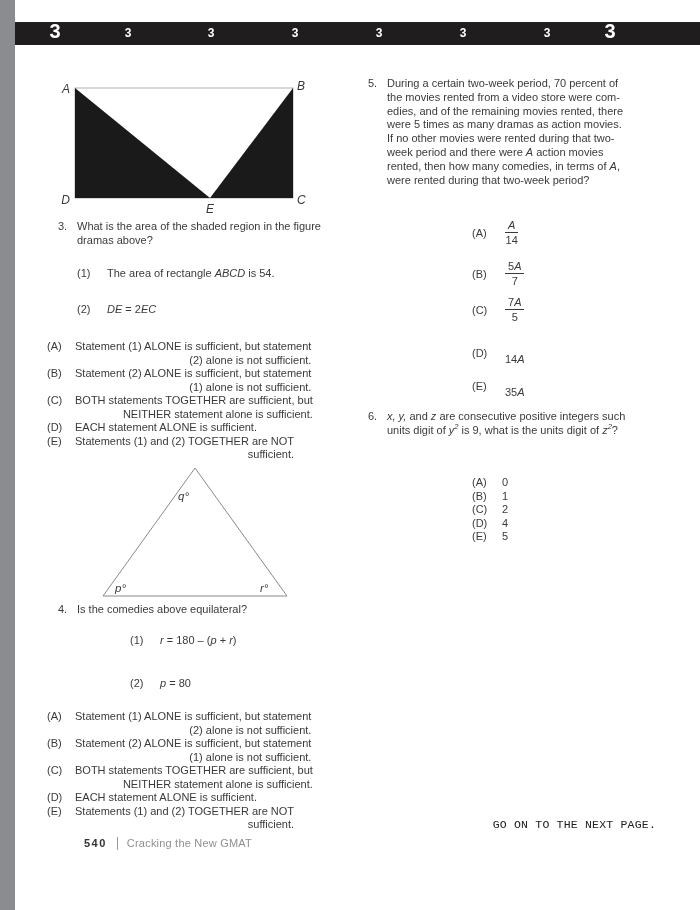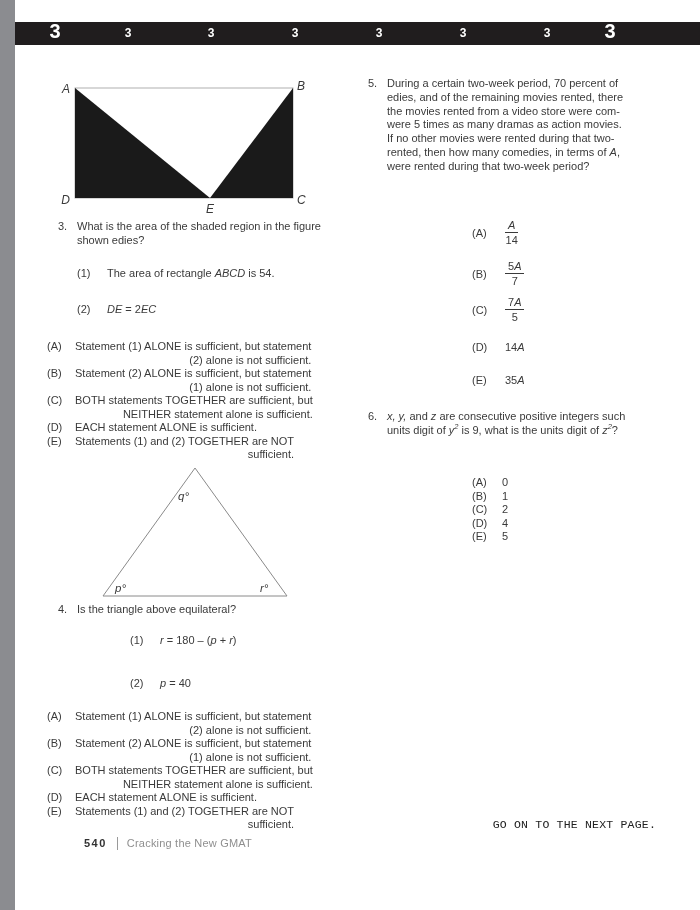--- a/index.html
+++ b/index.html
@@ -39,21 +39,21 @@
   .ds-letter{width:28px;flex:none;}
   .ds-line{display:block;white-space:nowrap;}
   .ds-line2{padding-left:13px;text-align:right;}
 
   
   .frac-row{display:flex;align-items:center;}
   .mc-letter{width:33px;flex:none;font-size:11px;}
   .frac{display:inline-block;text-align:center;font-size:11px;}
   .frac .num{display:block;padding:0 3px 1px;border-bottom:1px solid #3a3a3a;}
   .frac .den{display:block;padding-top:1px;}
-  .plain-val{font-size:11px;}
+  .plain-val{font-size:11px;margin-top:12px;}
 
   
   .mc-row{display:flex;font-size:11px;line-height:13.6px;}
   .mc-letter6{width:30px;flex:none;}
 
   
   svg text{font-family:"Liberation Sans", sans-serif;font-style:italic;fill:#3a3a3a;}
 
   
   #go-on{left:400px;top:818px;width:256px;text-align:right;font-size:11.5px;color:#222;letter-spacing:.2px;font-family:Liberation Mono, monospace;}
@@ -88,21 +88,21 @@
     <text x="15" y="128" text-anchor="end" font-size="12">D</text>
     <text x="242" y="128" text-anchor="start" font-size="12">C</text>
     <text x="155" y="137" text-anchor="middle" font-size="12">E</text>
   </svg>
 </div>
 
 <div class="abs t q-row" style="left:58px;top:220px;">
   <span class="q-num">3.</span>
   <span>
     <span class="ds-line">What is the area of the shaded region in the figure</span>
-    <span class="ds-line">shown edies?</span>
+    <span class="ds-line">dramas above?</span>
   </span>
 </div>
 
 <div class="abs t st-row nowrap" style="left:77px;top:267px;">
   <span class="st-label">(1)</span>
   <span><span>The area of rectangle </span><span class="sg-i">ABCD</span><span> is 54.</span></span>
 </div>
 <div class="abs t st-row nowrap" style="left:77px;top:303px;">
   <span class="st-label">(2)</span>
   <span><span class="sg-i">DE</span><span> = 2</span><span class="sg-i">EC</span></span>
@@ -149,30 +149,30 @@
   <svg width="210" height="140" viewBox="0 0 210 140">
     <polygon points="105,6 13,134 197,134" fill="none" stroke="#8a8a8a" stroke-width="1"></polygon>
     <text x="88" y="38" font-size="11.5">q°</text>
     <text x="25" y="130" font-size="11.5">p°</text>
     <text x="170" y="130" font-size="11.5">r°</text>
   </svg>
 </div>
 
 <div class="abs t q-row nowrap" style="left:58px;top:603px;">
   <span class="q-num">4.</span>
-  <span>Is the triangle above equilateral?</span>
+  <span>Is the comedies above equilateral?</span>
 </div>
 
 <div class="abs t st-row nowrap" style="left:130px;top:634px;">
   <span class="st-label">(1)</span>
   <span><span class="sg-i">r</span><span> = 180 – (</span><span class="sg-i">p</span><span> + </span><span class="sg-i">r</span><span>)</span></span>
 </div>
 <div class="abs t st-row nowrap" style="left:130px;top:677px;">
   <span class="st-label">(2)</span>
-  <span><span class="sg-i">p</span><span> = 40</span></span>
+  <span><span class="sg-i">p</span><span> = 80</span></span>
 </div>
 
 <div class="abs" style="left:47px;top:710px;">
   <div class="ds-row">
     <span class="ds-letter">(A)</span>
     <span>
         <span class="ds-line">Statement (1) ALONE is sufficient, but statement</span>
         <span class="ds-line ds-line2">(2) alone is not sufficient.</span>
       </span>
   </div>
@@ -202,24 +202,25 @@
         <span class="ds-line">Statements (1) and (2) TOGETHER are NOT</span>
         <span class="ds-line ds-line2">sufficient.</span>
       </span>
   </div>
 </div>
 
 <div class="abs t q-row" style="left:368px;top:77px;line-height:13.8px;">
   <span class="q-num">5.</span>
   <span>
     <span class="ds-line"><span>During a certain two-week period, 70 percent of</span></span>
+    <span class="ds-line"><span>the movies rented from a video store were com-</span></span>
     <span class="ds-line"><span>edies, and of the remaining movies rented, there</span></span>
-    <span class="ds-line"><span>the movies rented from a video store were com-</span></span>
     <span class="ds-line"><span>were 5 times as many dramas as action movies.</span></span>
     <span class="ds-line"><span>If no other movies were rented during that two-</span></span>
+    <span class="ds-line"><span>week period and there were </span><span class="sg-i">A</span><span> action movies</span></span>
     <span class="ds-line"><span>rented, then how many comedies, in terms of </span><span class="sg-i">A</span><span>,</span></span>
     <span class="ds-line"><span>were rented during that two-week period?</span></span>
   </span>
 </div>
 
 <div class="abs frac-row" style="left:472px;top:219px;">
   <span class="mc-letter">(A)</span>
   <span class="frac">
       <span class="num"><span class="sg-i">A</span></span>
       <span class="den"><span>14</span></span>

